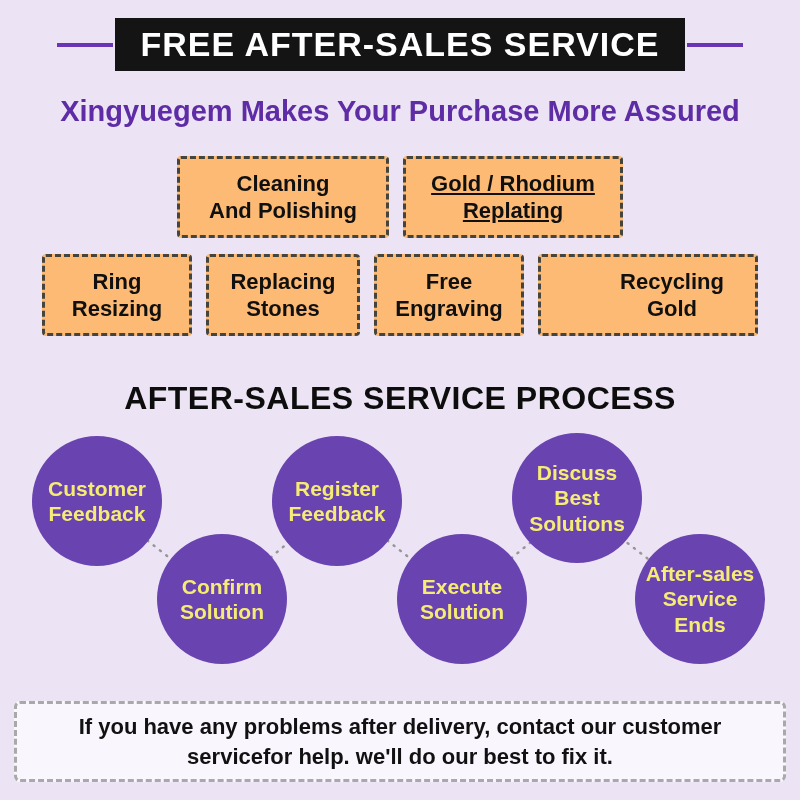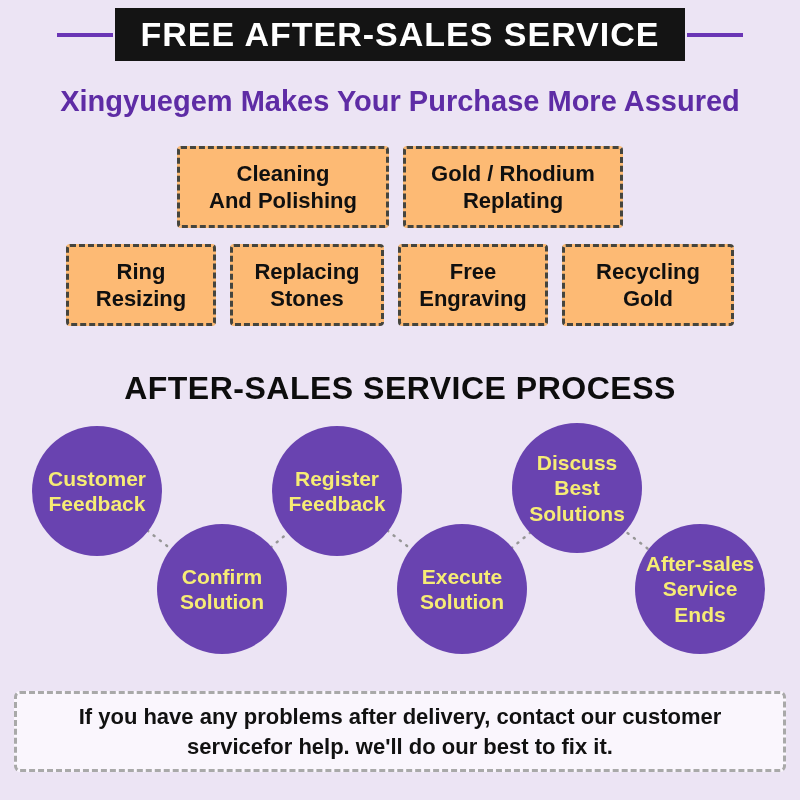--- a/index.html
+++ b/index.html
@@ -6,21 +6,21 @@
   body {
     width: 800px; height: 800px;
     background: #ece4f4;
     font-family: "Liberation Sans", sans-serif;
     overflow: hidden;
   }
 
   
   .banner-row {
     display: flex; align-items: center; justify-content: center;
-    padding-top: 8px; gap: 2px;
+    padding-top: 18px; gap: 2px;
   }
   .side-line { width: 56px; height: 4px; background: #6a35b5; }
   .banner {
     background: #141414; color: #ffffff;
     font-size: 34px; font-weight: bold; letter-spacing: 1px;
     padding: 7px 26px; text-align: center; white-space: nowrap;
   }
 
   
   .subtitle {
@@ -40,24 +40,24 @@
     border: 3px dashed #45453e;
     border-radius: 4px;
     display: flex; align-items: center; justify-content: center;
     text-align: center;
     font-size: 22px; font-weight: bold; color: #101010;
     height: 76px; line-height: 1.25;
     white-space: pre-line;
   }
   .w-a { width: 206px; }
   .w-b { width: 198px; }
-  .w-c { width: 214px; }
+  .w-c { width: 214px; text-decoration: underline; }
   .w-d { width: 148px; }
   .w-e { width: 144px; }
-  .w-f { width: 166px; }
+  .w-f { width: 166px; padding-left: 48px; }
 
   
   .process-heading {
     text-align: center;
     font-size: 32px; font-weight: bold; color: #0d0d0d;
     letter-spacing: 0.5px;
     margin-top: 44px;
   }
 
   

